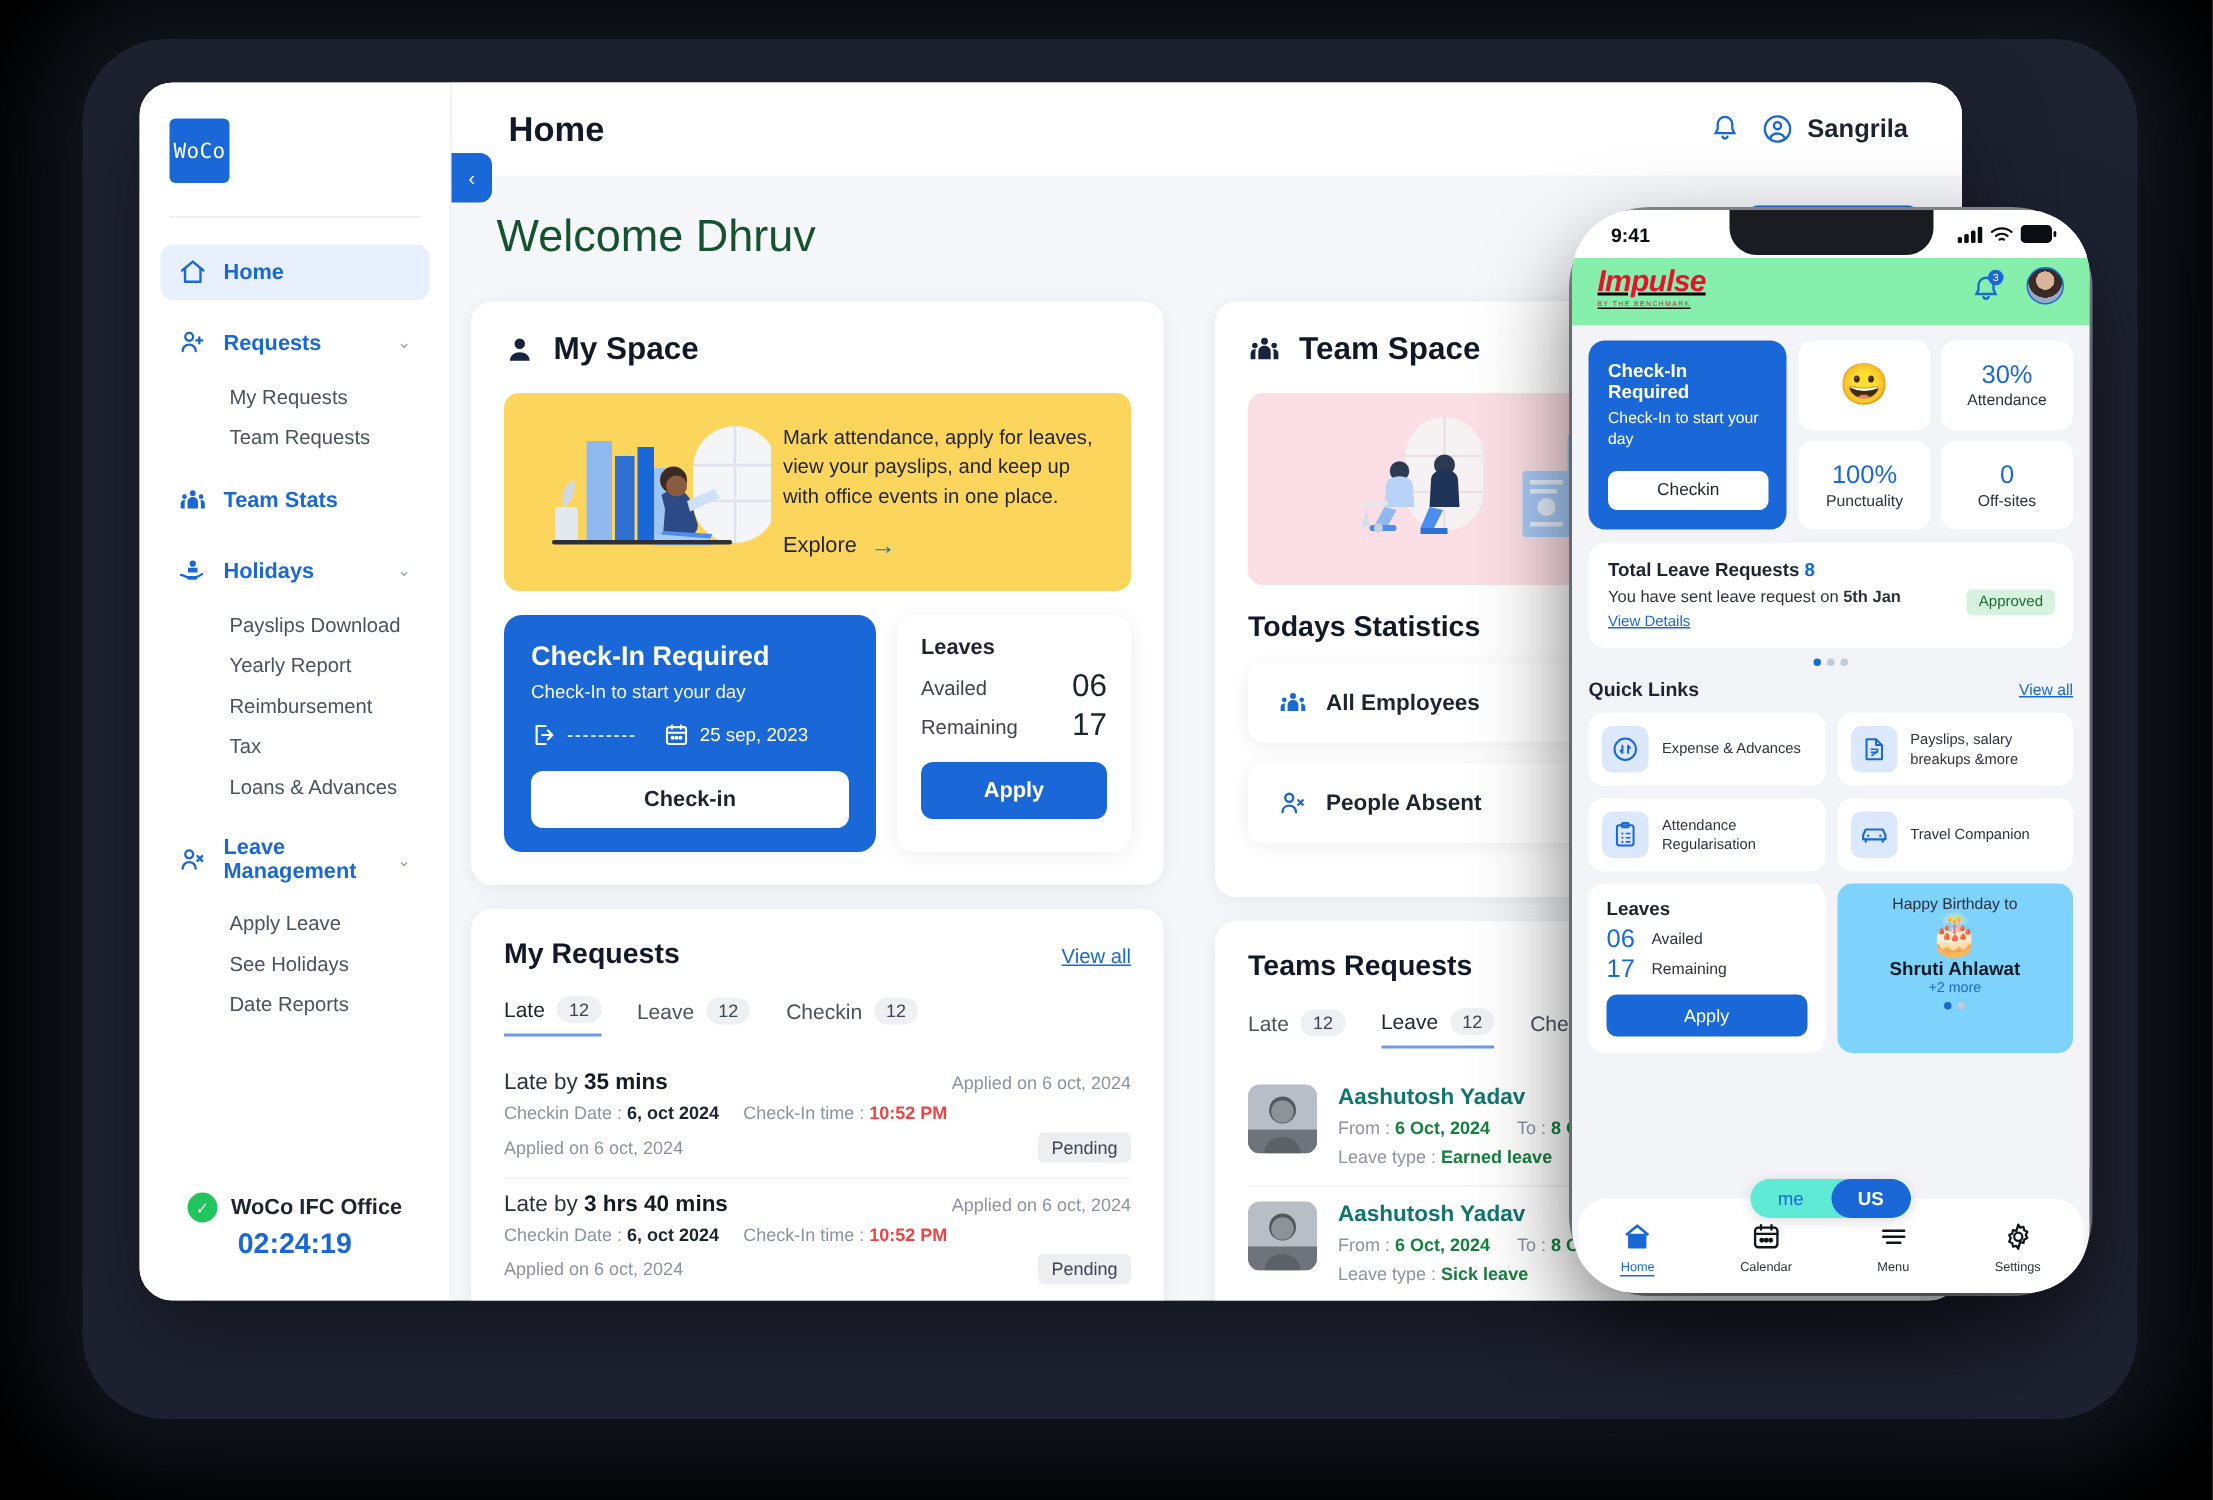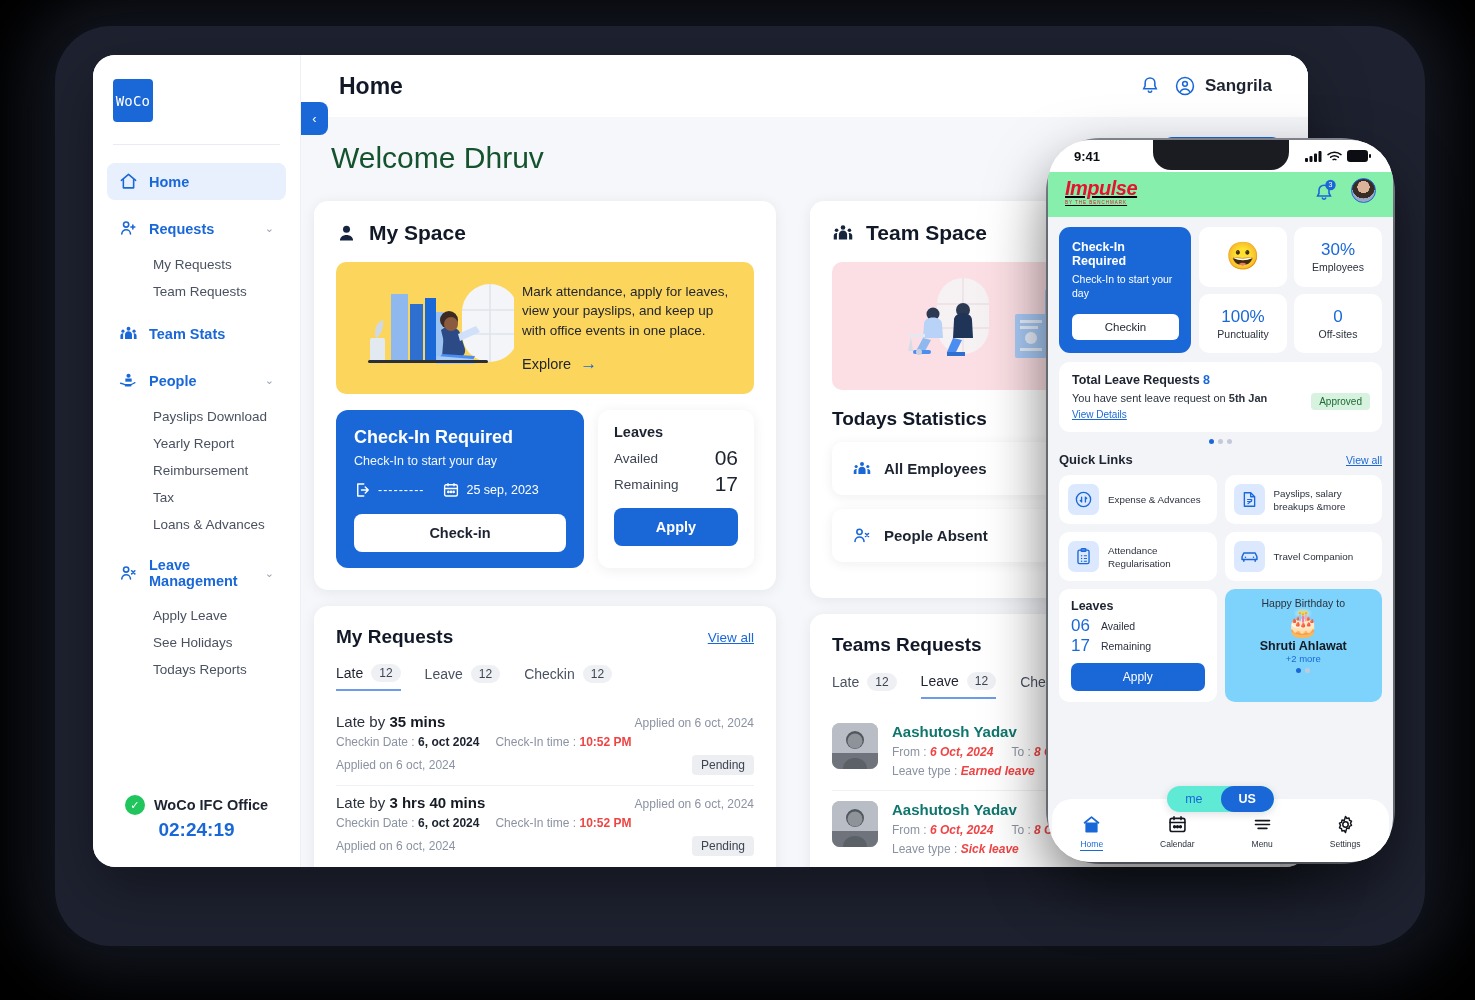--- a/index.html
+++ b/index.html
@@ -185,21 +185,21 @@
   }
   .stat-left { display:flex; align-items:center; gap:12px; font-size:15px; font-weight:700; color:#1d2330;}
   .stat-val { font-size: 20px; color:#1a68d8; font-weight:400;}
 
   .teams-req-head { font-size: 19px; font-weight:700; color:#111827; margin-bottom: 16px; }
   .emp-item { display:flex; gap:14px; padding: 10px 0 12px 0; border-bottom:1px solid #eef0f4; }
   .emp-item:last-child { border-bottom:none; }
   .avatar-sq { width:46px;height:46px;border-radius:8px;flex:none; overflow:hidden; background:#bfc4cc;}
   .emp-name { font-size:15px; font-weight:700; color:#0f766e; }
   .emp-line { font-size:12px; color:#8b92a1; margin-top:5px; display:flex; gap:18px; }
-  .emp-line b { color:#ef4444; font-weight:700;font-style:italic; }
+  .emp-line b { color:#15803d; font-weight:700; }
 
   
   .phone {
     position:absolute; left: 1048px; top: 140px; width: 345px; height: 722px;
     background:#1a1c21; border-radius: 52px; 
     box-shadow: 0 26px 60px rgba(0,0,0,.55), 0 0 0 2px #8a8f99;
     z-index: 10;
   }
   .phone-screen {
     width:100%; height:100%; background:#f2f4f7; border-radius: 43px; overflow:hidden;
@@ -373,21 +373,21 @@
         <div class="nav-group">
           <div class="nav-item">
             <span class="nav-icon">
               <svg viewBox="0 0 24 24" width="19" height="19" fill="#1a68d8">
                   <circle cx="12" cy="6" r="2.6"></circle>
                   <path d="M8 9.5h8v4H8z" rx="1"></path>
                   <path d="M2 15.5c2.2 0 3.6 1.8 6 1.8h6.2c1 0 1 1.4 0 1.4H8.2" stroke="#1a68d8" stroke-width="1.8" fill="none" stroke-linecap="round"></path>
                   <path d="M14 17.3c2.4 0 4.4-1.6 6-2.6" stroke="#1a68d8" stroke-width="1.8" fill="none" stroke-linecap="round"></path>
                 </svg>
             </span>
-            <span>People</span>
+            <span>Holidays</span>
             <span class="chev">⌄</span>
           </div>
           <div class="sub-list">
             <div class="sub-item">Payslips Download</div>
             <div class="sub-item">Yearly Report</div>
             <div class="sub-item">Reimbursement</div>
             <div class="sub-item">Tax</div>
             <div class="sub-item">Loans &amp; Advances</div>
           </div>
         </div>
@@ -400,21 +400,21 @@
                   <path d="M3.5 19c0-3.2 2.5-5.4 5.5-5.4s5.5 2.2 5.5 5.4"></path>
                   <path d="M16 8.5l4 4M20 8.5l-4 4"></path>
                 </svg>
             </span>
             <span>Leave Management</span>
             <span class="chev">⌄</span>
           </div>
           <div class="sub-list">
             <div class="sub-item">Apply Leave</div>
             <div class="sub-item">See Holidays</div>
-            <div class="sub-item">Todays Reports</div>
+            <div class="sub-item">Date Reports</div>
           </div>
         </div>
       </nav>
 
       <div class="office-status">
         <div class="office-row">
           <span class="office-dot">✓</span>
           <span class="office-name">WoCo IFC Office</span>
         </div>
         <div class="office-time">02:24:19</div>
@@ -802,21 +802,21 @@
             <h4>Check-In Required</h4>
             <p>Check-In to start your day</p>
             <button>Checkin</button>
           </div>
           <div class="ph-tiles">
             <div class="ph-tile">
               <span class="emoji">😀</span>
             </div>
             <div class="ph-tile">
               <span class="big">30%</span>
-              <span class="lbl">Employees</span>
+              <span class="lbl">Attendance</span>
             </div>
             <div class="ph-tile">
               <span class="big">100%</span>
               <span class="lbl">Punctuality</span>
             </div>
             <div class="ph-tile">
               <span class="big">0</span>
               <span class="lbl">Off-sites</span>
             </div>
           </div>

